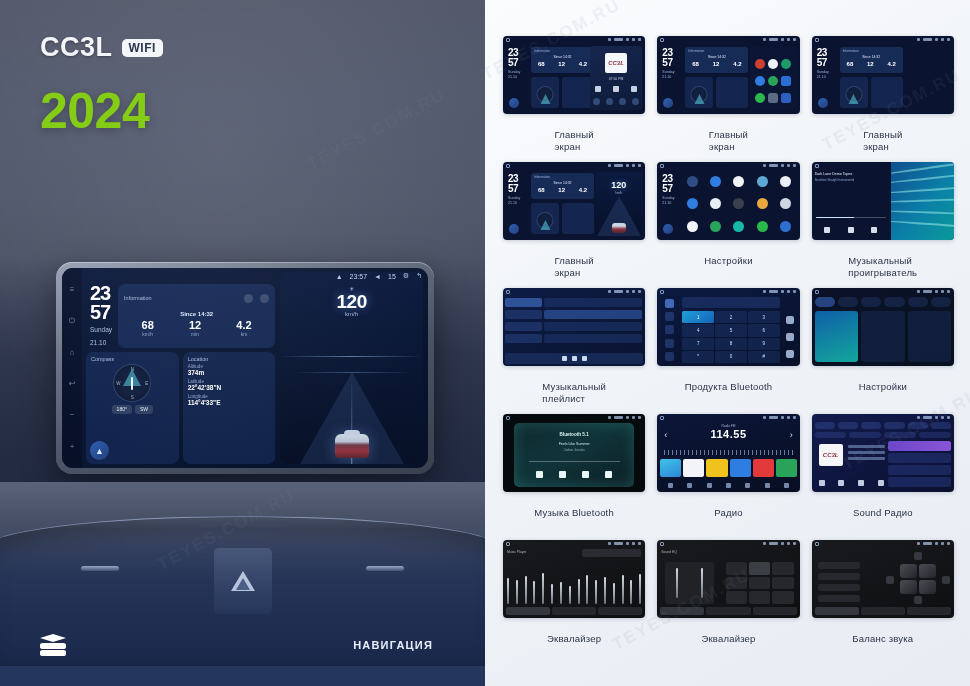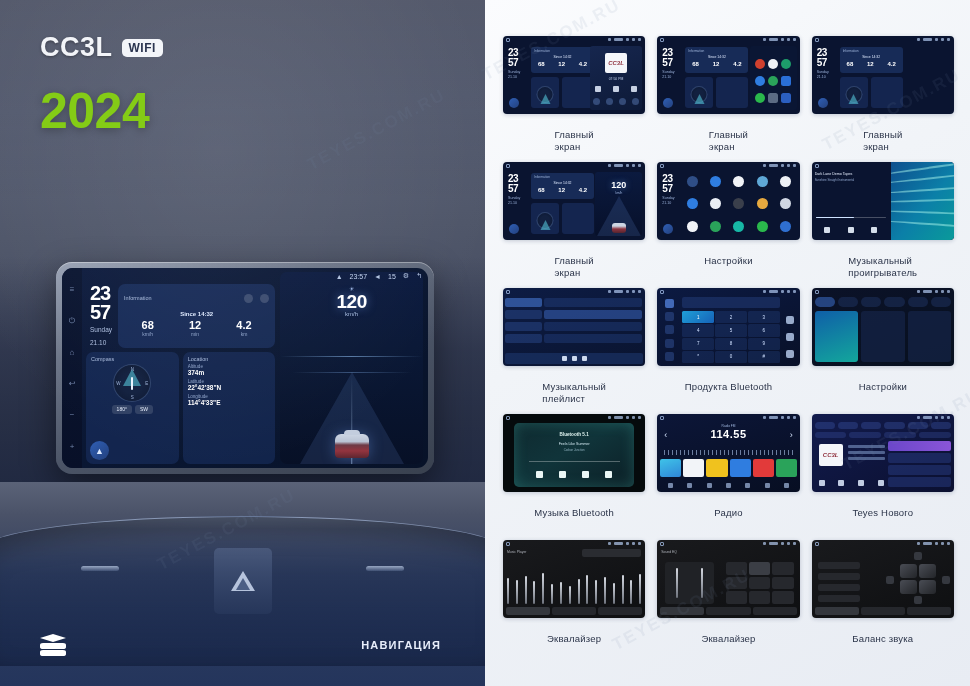--- a/index.html
+++ b/index.html
@@ -187,21 +187,21 @@
   .hazard {
     position:absolute; left:50%; top:66px; transform:translateX(-50%);
     width:58px;height:66px; border-radius:5px;
     background: linear-gradient(to bottom, rgba(90,108,145,.55), rgba(40,56,92,.75));
     display:flex;align-items:center;justify-content:center;
   }
   .hazard-tri { width:0;height:0;border-left:12px solid transparent;border-right:12px solid transparent;border-bottom:20px solid rgba(215,228,250,.8);}
   .hazard-tri-in{position:absolute;width:0;height:0;border-left:7px solid transparent;border-right:7px solid transparent;border-bottom:12px solid rgba(70,88,128,.95); margin-top:5px;}
 
   .hero-foot {
-    position:absolute; left:40px; right:44px; bottom:30px;
+    position:absolute; left:40px; right:52px; bottom:30px;
     display:flex; align-items:center; justify-content:space-between; z-index:6;
   }
   .layers-ico { width:26px; height:22px; position:relative; }
   .layers-ico i { position:absolute; left:0; width:26px; height:6px; background:#fff; border-radius:3px/2px; display:block;}
   .layers-ico i:nth-child(1){top:0; clip-path: polygon(50% 0,100% 50%,50% 100%,0 50%); height:8px;}
   .layers-ico i:nth-child(2){top:9px;}
   .layers-ico i:nth-child(3){top:16px;}
   .foot-label { color:#e8eefb; font-size:11px; font-weight:700; letter-spacing:1.2px; }
 
   
@@ -975,21 +975,21 @@
               <i></i>
             </div>
           <div class="tr-ctrl">
               <i></i>
               <i></i>
               <i></i>
               <i></i>
             </div>
         </div>
         <div class="cap">
-          <span>Teyes Нового</span>
+          <span>Sound Радио</span>
         </div>
       </div>
 
       <div class="cell">
         <div class="thumb eq-dark">
           <div class="t-home"></div>
           <div class="t-bar">
               <span></span>
               <span class="tb-time"></span>
               <span></span>

